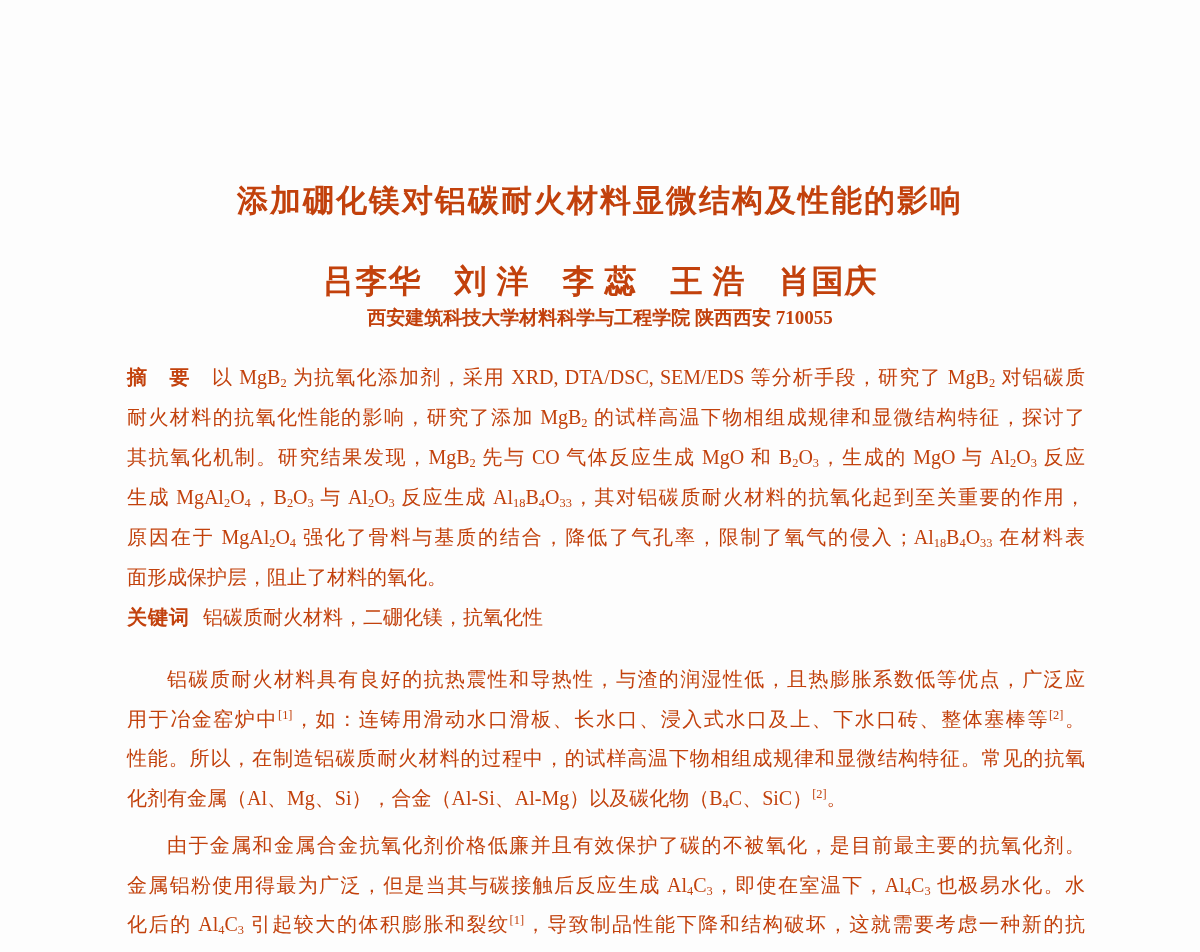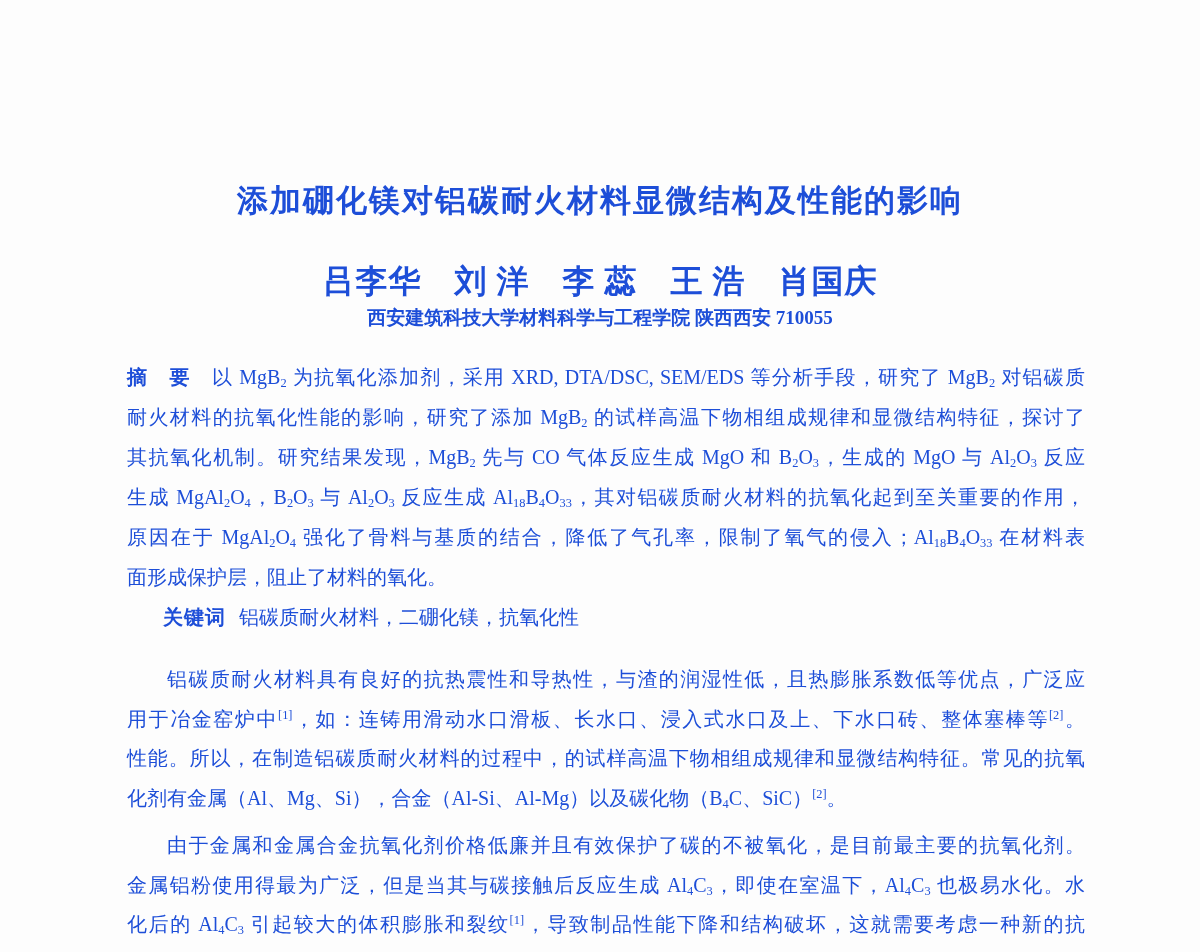--- a/index.html
+++ b/index.html
@@ -1,21 +1,21 @@
 <!DOCTYPE html>
 <html><head>
 <meta charset="utf-8">
 <style>
   html, body { margin: 0; padding: 0; }
   .page {
     position: relative;
     width: 1200px;
     height: 952px;
     background: #fdfdfd;
-    color: #1d4ed8;
+    color: #c2410c;
     font-family: "Liberation Serif", "DejaVu Serif", serif;
     overflow: hidden;
   }
   .paper-title {
     position: absolute;
     top: 183px; left: 0; width: 100%;
     text-align: center;
     font-size: 31px;
     font-weight: bold;
     letter-spacing: 2px;
@@ -52,21 +52,21 @@
     font-size: 20px;
     line-height: 39.5px;
   }
   .line {
     text-align: justify;
     text-align-last: justify;
   }
   .line.last { text-align-last: left; }
   .line.indent { text-indent: 2em; margin-top: 8px; }
   .kw-line { text-align: left; }
-  .kw-line b { margin-right: 0.65em; letter-spacing: 1px; margin-left: 36px; }
+  .kw-line b { margin-right: 0.65em; letter-spacing: 1px; }
   sub { font-size: 0.62em; line-height: 0; vertical-align: -0.25em; }
   sup { font-size: 0.62em; line-height: 0; vertical-align: 0.55em; }
   b { font-weight: bold; }
 </style>
 </head>
 <body>
 
 <div class="page">
 
   <div class="paper-title">添加硼化镁对铝碳耐火材料显微结构及性能的影响</div>

